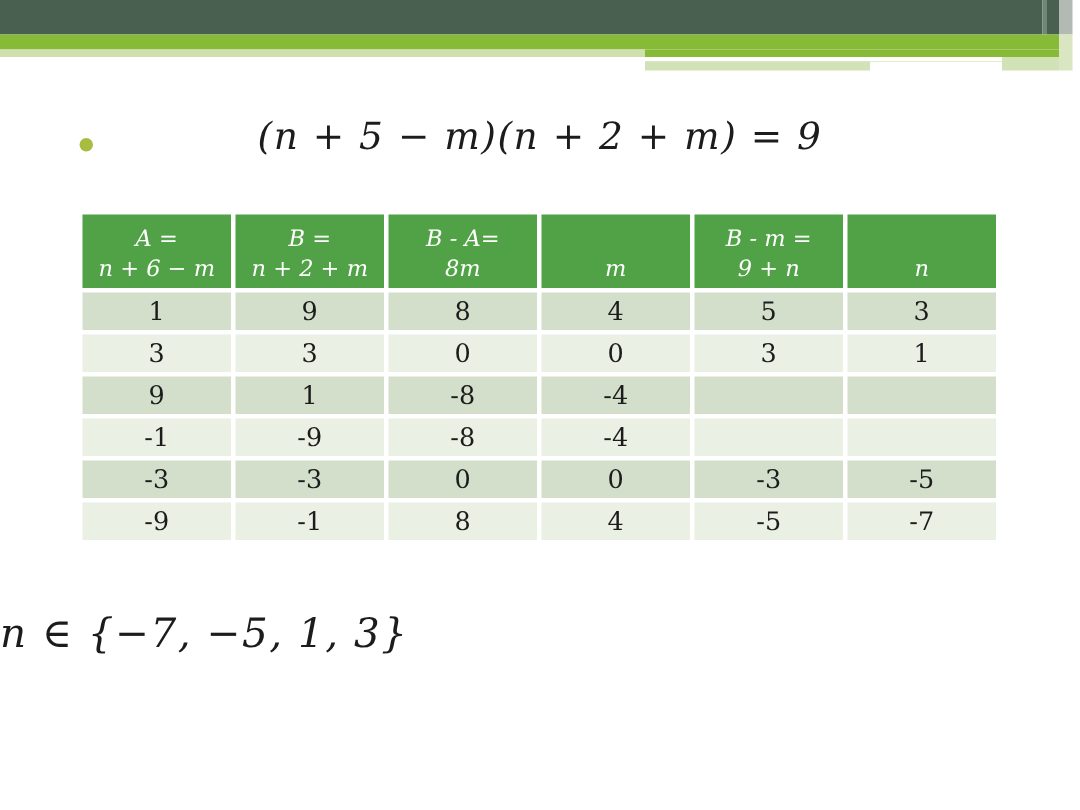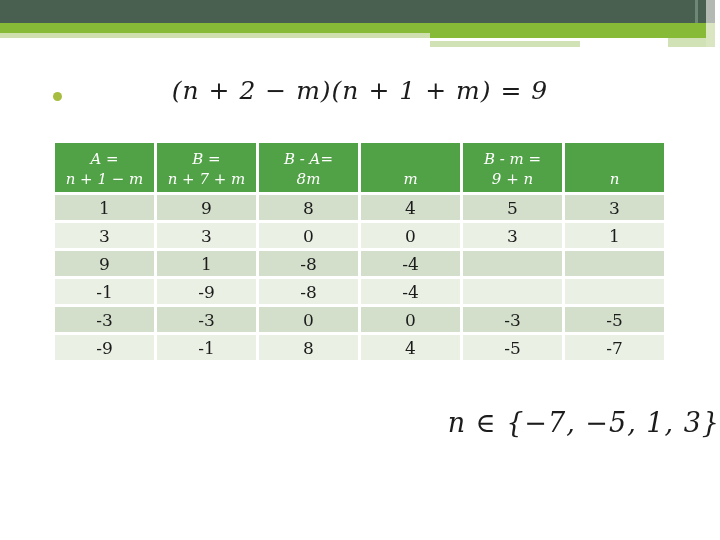--- a/index.html
+++ b/index.html
@@ -33,21 +33,21 @@
     .equation {
       position: absolute; left: 0; right: 0; top: 76px;
       text-align: center;
       font-style: italic;
       font-size: 25px;
       color: #1c1c1c;
       letter-spacing: 1px;
     }
     .conclusion {
       position: absolute; left: 0; right: 0; top: 407px;
-      text-align: right;
+      text-align: left;
       font-style: italic;
       font-size: 27px;
       color: #1c1c1c;
       letter-spacing: 1px;
     }
 
     
     table.values {
       position: absolute; left: 52px; top: 140px;
       border-collapse: separate;
@@ -88,32 +88,32 @@
   <div class="stripe-gray"></div>
   <div class="bar-apple"></div>
   <div class="corner-pale"></div>
   <div class="left-pale"></div>
   <div class="apple-right"></div>
   <div class="white-line"></div>
   <div class="pale-band-a"></div>
   <div class="pale-band-b"></div>
 
   <div class="bullet-dot"></div>
-  <div class="equation">(n + 2 − m)(n + 1 + m) = 9</div>
+  <div class="equation">(n + 5 − m)(n + 2 + m) = 9</div>
 
   <table class="values">
     <thead>
       <tr>
         <th>
           <div class="hl">A =</div>
-          <div class="hl">n + 1 − m</div>
+          <div class="hl">n + 6 − m</div>
         </th>
         <th>
           <div class="hl">B =</div>
-          <div class="hl">n + 7 + m</div>
+          <div class="hl">n + 2 + m</div>
         </th>
         <th>
           <div class="hl">B - A=</div>
           <div class="hl">8m</div>
         </th>
         <th>
           <div class="hl"></div>
           <div class="hl">m</div>
         </th>
         <th>

